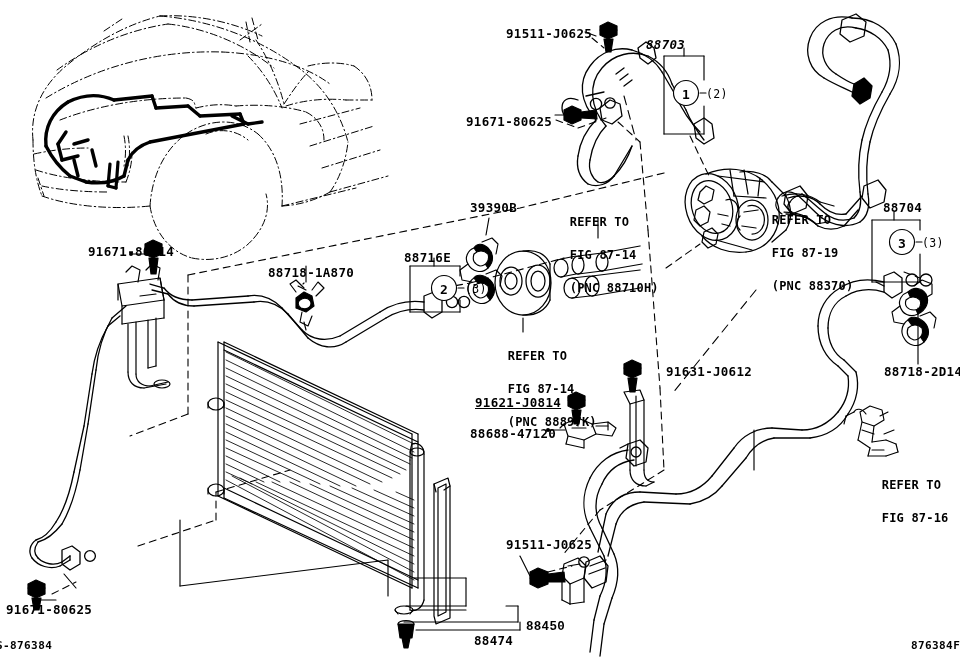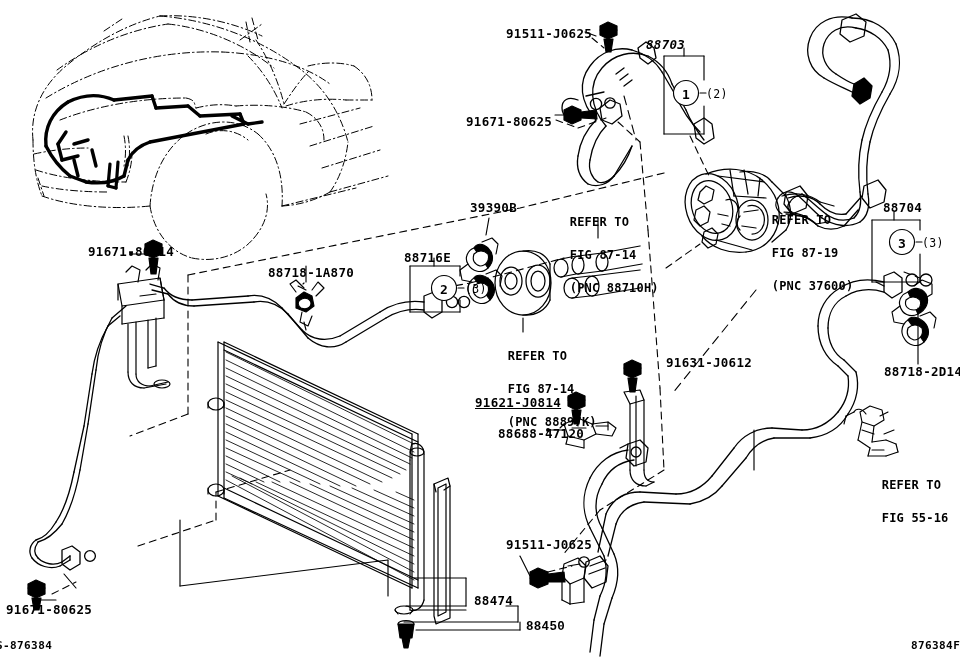--- a/index.html
+++ b/index.html
@@ -661,46 +661,46 @@
 
   <div class="lbl" style="left:506px;top:25px;">91511-J0625</div>
   <div class="lbl" style="left:646px;top:36px;font-style:italic;">88703</div>
   <div class="lbl" style="left:466px;top:113px;">91671-80625</div>
   <div class="lbl" style="left:470px;top:199px;">39390B</div>
   <div class="lbl" style="left:404px;top:249px;">88716E</div>
   <div class="lbl" style="left:268px;top:264px;">88718-1A870</div>
   <div class="lbl" style="left:48px;top:243px;margin-left:40px;">91671-80614</div>
   <div class="lbl" style="left:866px;top:199px;margin-left:17px;">88704</div>
   <div class="lbl" style="left:884px;top:363px;">88718-2D140</div>
-  <div class="lbl" style="left:666px;top:354px;">91631-J0612</div>
+  <div class="lbl" style="left:666px;top:363px;">91631-J0612</div>
   <div class="lbl" style="left:475px;top:394px;text-decoration:underline;">91621-J0814</div>
-  <div class="lbl" style="left:498px;top:425px;">88688-47120</div>
+  <div class="lbl" style="left:470px;top:425px;">88688-47120</div>
   <div class="lbl" style="left:6px;top:601px;">91671-80625</div>
-  <div class="lbl" style="left:474px;top:592px;">88474</div>
+  <div class="lbl" style="left:474px;top:632px;">88474</div>
   <div class="lbl" style="left:526px;top:619px;font-family:Liberation Mono, monospace;">88450</div>
   <div class="lbl" style="left:506px;top:536px;">91511-J0625</div>
 
   <div class="lbl ref" style="left:742px;top:195px;">
     <span>REFER TO</span><br>
     <span>FIG 87-19</span><br>
-    <span>(PNC 37600)</span>
+    <span>(PNC 88370)</span>
   </div>
   <div class="lbl ref" style="left:540px;top:197px;">
     <span>REFER TO</span><br>
     <span>FIG 87-14</span><br>
     <span>(PNC 88710H)</span>
   </div>
   <div class="lbl ref" style="left:478px;top:331px;">
     <span>REFER TO</span><br>
     <span>FIG 87-14</span><br>
     <span>(PNC 88897K)</span>
   </div>
   <div class="lbl ref" style="left:852px;top:460px;">
     <span>REFER TO</span><br>
-    <span>FIG 55-16</span>
+    <span>FIG 87-16</span>
   </div>
 
   <div class="lbl" style="left:682px;top:86px;font-size:13px;">1</div>
   <div class="lbl qty" style="left:706px;top:87px;">(2)</div>
 
   <div class="lbl" style="left:440px;top:281px;font-size:13px;">2</div>
   <div class="lbl qty" style="left:465px;top:282px;">(3)</div>
 
   <div class="lbl" style="left:898px;top:235px;font-size:13px;">3</div>
   <div class="lbl qty" style="left:922px;top:236px;">(3)</div>

